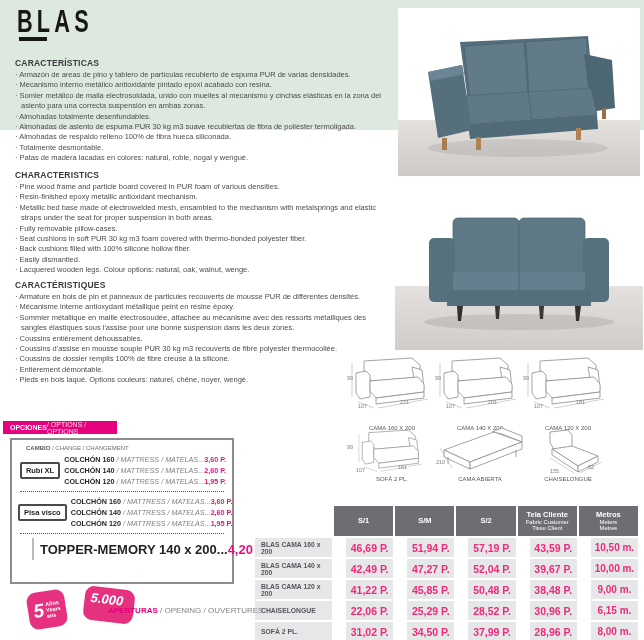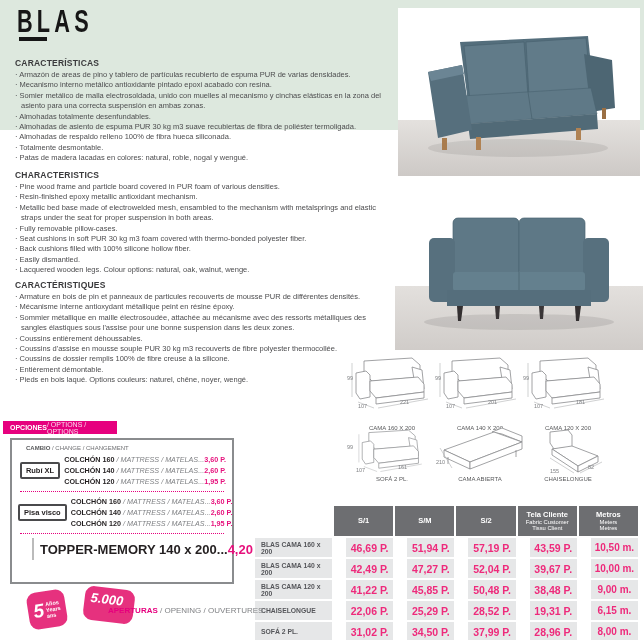--- a/index.html
+++ b/index.html
@@ -380,21 +380,21 @@
     <div class="pt-val">45,85 P.</div>
     <div class="pt-val">50,48 P.</div>
     <div class="pt-val">38,48 P.</div>
     <div class="pt-val pt-m">9,00 m.</div>
   </div>
   <div class="pt-row">
     <div class="pt-label">CHAISELONGUE</div>
     <div class="pt-val">22,06 P.</div>
     <div class="pt-val">25,29 P.</div>
     <div class="pt-val">28,52 P.</div>
-    <div class="pt-val">19,31 P.</div>
+    <div class="pt-val">30,96 P.</div>
     <div class="pt-val pt-m">6,15 m.</div>
   </div>
   <div class="pt-row">
     <div class="pt-label">SOFÁ 2 PL.</div>
     <div class="pt-val">31,02 P.</div>
     <div class="pt-val">34,50 P.</div>
     <div class="pt-val">37,99 P.</div>
     <div class="pt-val">28,96 P.</div>
     <div class="pt-val pt-m">8,00 m.</div>
   </div>

